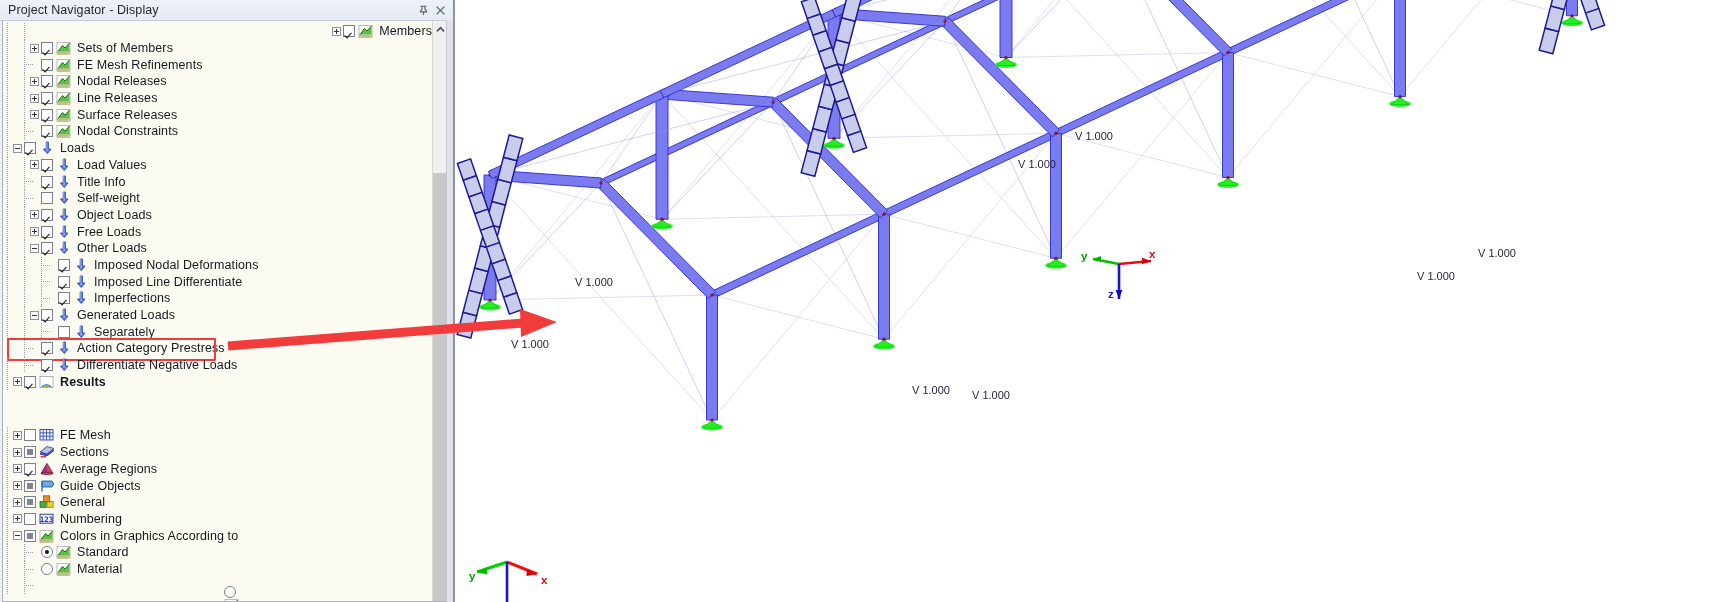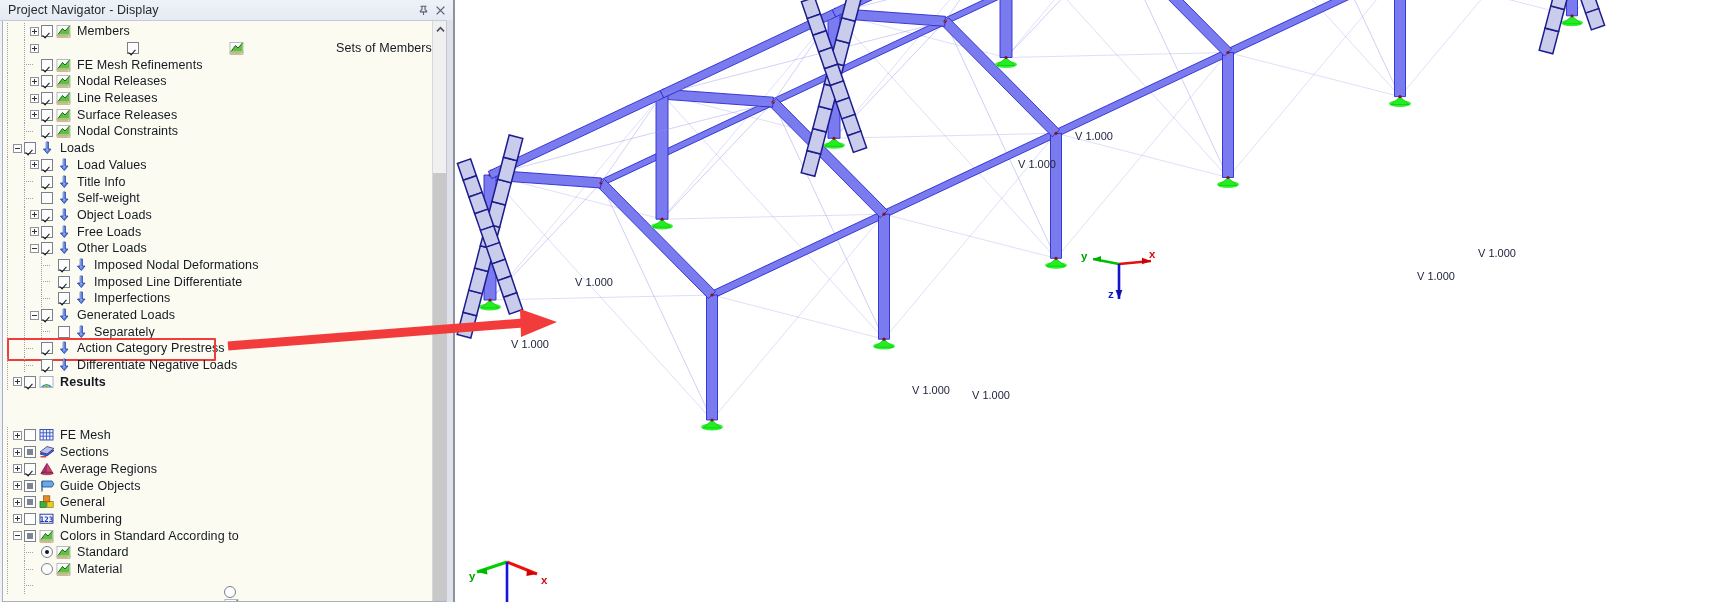--- a/index.html
+++ b/index.html
@@ -174,37 +174,37 @@
       <span class="tb-btn" title="Close">
         <svg width="11" height="11" viewBox="0 0 11 11">
           <path d="M1.6 1.6 L9.4 9.4 M9.4 1.6 L1.6 9.4" stroke="#5a6170" stroke-width="1.3" fill="none"></path>
         </svg>
       </span>
     </div>
 
     <div id="nav-body">
       <div id="tree-viewport">
         <div id="tree">
-            <div class="row" style="padding-left: 27px;">
+            <div class="row" style="padding-left: 27px; justify-content: flex-end;">
               <span class="guide" style="left: 4px;"></span>
               <span class="guide" style="left: 21px;"></span>
               <span class="expander plus"></span>
               <span class="chk on"></span>
               <span class="ico">
                 <svg width="16" height="14" viewBox="0 0 16 14">
                   <rect x="1" y="1.5" width="13" height="10" fill="#fdfdfd" stroke="#9aa0aa" stroke-width="0.7"></rect>
                   <path d="M2 10.5 L6.5 4.5 L9 7 L13.5 2 L13.5 10.5 Z" fill="#5fbf42"></path>
                   <path d="M2 10.5 L6.5 4.5 L9 7 L13.5 2" stroke="#1a6a12" stroke-width="1" fill="none"></path>
                   <rect x="1" y="11" width="13" height="2.2" fill="#e9e3b6" stroke="#9a8f55" stroke-width="0.6"></rect>
                   <path d="M3 11.2v2 M5 11.2v2 M7 11.2v2 M9 11.2v2 M11 11.2v2" stroke="#7a7040" stroke-width="0.5"></path>
                 </svg>
               </span>
               <span class="lbl">Members</span>
             </div>
-            <div class="row" style="padding-left: 27px; justify-content: space-between;">
+            <div class="row" style="padding-left: 27px;">
               <span class="guide" style="left: 4px;"></span>
               <span class="guide" style="left: 21px;"></span>
               <span class="expander plus"></span>
               <span class="chk on"></span>
               <span class="ico">
                 <svg width="16" height="14" viewBox="0 0 16 14">
                   <rect x="1" y="1.5" width="13" height="10" fill="#fdfdfd" stroke="#9aa0aa" stroke-width="0.7"></rect>
                   <path d="M2 10.5 L6.5 4.5 L9 7 L13.5 2 L13.5 10.5 Z" fill="#5fbf42"></path>
                   <path d="M2 10.5 L6.5 4.5 L9 7 L13.5 2" stroke="#1a6a12" stroke-width="1" fill="none"></path>
                   <rect x="1" y="11" width="13" height="2.2" fill="#e9e3b6" stroke="#9a8f55" stroke-width="0.6"></rect>
@@ -586,21 +586,21 @@
               <span class="chk grey"></span>
               <span class="ico">
                 <svg width="16" height="14" viewBox="0 0 16 14">
                   <rect x="1" y="1.5" width="13" height="10" fill="#fdfdfd" stroke="#9aa0aa" stroke-width="0.7"></rect>
                   <path d="M2 10.5 L6.5 4.5 L9 7 L13.5 2 L13.5 10.5 Z" fill="#5fbf42"></path>
                   <path d="M2 10.5 L6.5 4.5 L9 7 L13.5 2" stroke="#1a6a12" stroke-width="1" fill="none"></path>
                   <rect x="1" y="11" width="13" height="2.2" fill="#e9e3b6" stroke="#9a8f55" stroke-width="0.6"></rect>
                   <path d="M3 11.2v2 M5 11.2v2 M7 11.2v2 M9 11.2v2 M11 11.2v2" stroke="#7a7040" stroke-width="0.5"></path>
                 </svg>
               </span>
-              <span class="lbl">Colors in Standard According to</span>
+              <span class="lbl">Colors in Graphics According to</span>
             </div>
             <div class="row" style="padding-left: 27px;">
               <span class="guide" style="left: 4px;"></span>
               <span class="guide" style="left: 21px;"></span>
               <span class="elbow" style="left: 21px; top: 8px;"></span>
               <span class="expander-spacer"></span>
               <span class="radio on"></span>
               <span class="ico">
                 <svg width="16" height="14" viewBox="0 0 16 14">
                   <rect x="1" y="1.5" width="13" height="10" fill="#fdfdfd" stroke="#9aa0aa" stroke-width="0.7"></rect>

